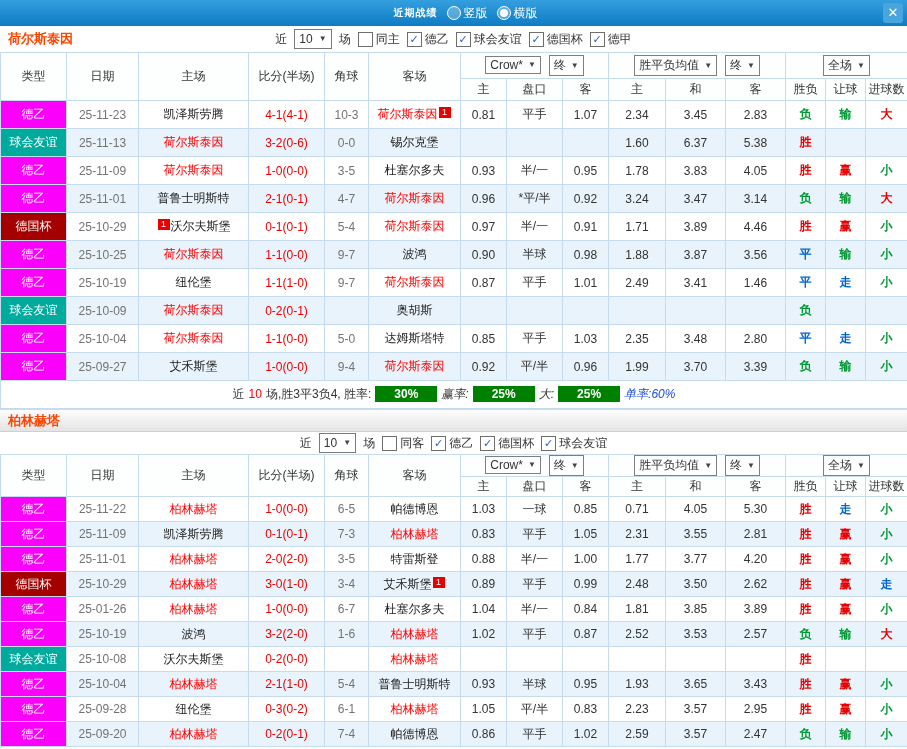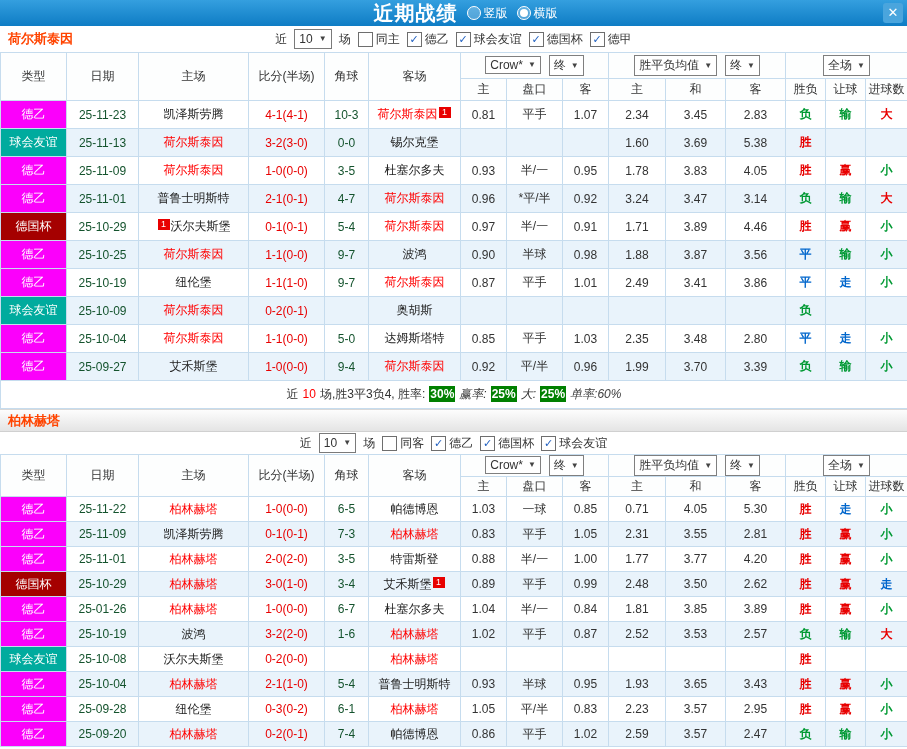--- a/index.html
+++ b/index.html
@@ -3,21 +3,21 @@
 <meta charset="utf-8">
 <style>
   html,body{margin:0;padding:0;}
   body{width:907px;height:749px;overflow:hidden;background:#fff;color:#333;
        font-family:"Liberation Sans","DejaVu Sans",sans-serif;font-size:12px;}
 
   
   .topbar{height:26px;background:linear-gradient(180deg,#349fdf,#0e7cc4);position:relative;
           display:flex;align-items:center;justify-content:center;}
   .topbar-center{display:flex;align-items:center;gap:9px;}
-  .title{color:#fff;font-weight:bold;font-size:20px;letter-spacing:1px;margin-left:24px;}
+  .title{color:#fff;font-weight:bold;font-size:10px;letter-spacing:1px;margin-left:24px;}
   .radio{display:inline-flex;align-items:center;gap:3px;color:#fff;cursor:pointer;}
   .radio-dot{width:12px;height:12px;border:1px solid #fff;border-radius:50%;display:inline-block;
              position:relative;background:rgba(255,255,255,.25);}
   .radio-dot.checked::after{content:"";position:absolute;left:2px;top:2px;right:2px;bottom:2px;
              border-radius:50%;background:#fff;}
   .close{position:absolute;right:4px;top:3px;width:20px;height:20px;line-height:20px;text-align:center;
          background:#4aa5dd;color:#fff;font-weight:bold;font-size:13px;border-radius:3px;cursor:pointer;}
 
   
   .team-row{height:26px;position:relative;display:flex;align-items:center;justify-content:center;background:#fff;}
@@ -44,36 +44,36 @@
   .compact .hrow1 th{height:21px;}
   .compact .hrow2 th{height:19px;}
   .compact .grid tbody td{height:24px;}
   tr.alt td{background:#e9f3fb;}
   .dd{display:inline-flex;align-items:center;gap:5px;border:1px solid #7f7f7f;background:#fff;
       padding:1px 4px;margin:0 4px;cursor:pointer;}
   .lg{color:#fff;}
   .lg-de2{background:#fb00fb !important;}
   .lg-friendly{background:#00ab9e !important;}
   .lg-cup{background:#a50000 !important;}
-  .date,.corners{color:#14532d;}
+  .date,.corners{color:#737373;}
   .score{color:#e80000;}
   .tn{color:#222;}
   .tn.red{color:#f00;}
   .num-badge{display:inline-block;background:#e80000;color:#fff;font-size:9px;line-height:11px;
              min-width:10px;padding:0 1px;margin:0 1px;vertical-align:3px;}
   .odds,.avg{color:#333;}
   .res{font-weight:bold;}
   .clr-r{color:#e80000;}
   .clr-g{color:#009933;}
   .clr-b{color:#0066cc;}
   .summary{height:25px;background:#fff;text-align:center;}
   .summary span{margin:0 2px;}
   .red-text{color:#f00;}
-  .blue-text{color:#404040;}
-  .badge-green{background:#008000;color:#fff;padding:1px 1px;font-weight:bold;margin:0 4px;}
+  .blue-text{color:#1d4ed8;}
+  .badge-green{background:#008000;color:#fff;padding:1px 19px;font-weight:bold;margin:0 4px;}
   .sp{margin-left:6px;font-style:italic;}
 </style>
 </head>
 <body>
 
 <div class="app">
   <div class="topbar">
     <div class="topbar-center">
       <span class="title">近期战绩</span>
       <label class="radio">
@@ -192,28 +192,28 @@
               <td class="avg">3.45</td>
               <td class="avg">2.83</td>
               <td class="res clr-g">负</td>
               <td class="res clr-g">输</td>
               <td class="res clr-r">大</td>
             </tr>
             <tr class="alt">
               <td class="lg lg-friendly">球会友谊</td>
               <td class="date">25-11-13</td>
               <td class="team-cell"><span class="tn red">荷尔斯泰因</span></td>
-              <td class="score">3-2(3-0)</td>
+              <td class="score">3-2(0-6)</td>
               <td class="corners">0-0</td>
               <td class="team-cell"><span class="tn">锡尔克堡</span></td>
               <td class="odds"></td>
               <td class="odds"></td>
               <td class="odds"></td>
               <td class="avg">1.60</td>
-              <td class="avg">3.69</td>
+              <td class="avg">6.37</td>
               <td class="avg">5.38</td>
               <td class="res clr-r">胜</td>
               <td class="res"></td>
               <td class="res"></td>
             </tr>
             <tr>
               <td class="lg lg-de2">德乙</td>
               <td class="date">25-11-09</td>
               <td class="team-cell"><span class="tn red">荷尔斯泰因</span></td>
               <td class="score">1-0(0-0)</td>
@@ -285,21 +285,21 @@
               <td class="date">25-10-19</td>
               <td class="team-cell"><span class="tn">纽伦堡</span></td>
               <td class="score">1-1(1-0)</td>
               <td class="corners">9-7</td>
               <td class="team-cell"><span class="tn red">荷尔斯泰因</span></td>
               <td class="odds">0.87</td>
               <td class="odds">平手</td>
               <td class="odds">1.01</td>
               <td class="avg">2.49</td>
               <td class="avg">3.41</td>
-              <td class="avg">3.86</td>
+              <td class="avg">1.46</td>
               <td class="res clr-b">平</td>
               <td class="res clr-b">走</td>
               <td class="res clr-g">小</td>
             </tr>
             <tr class="alt">
               <td class="lg lg-friendly">球会友谊</td>
               <td class="date">25-10-09</td>
               <td class="team-cell"><span class="tn red">荷尔斯泰因</span></td>
               <td class="score">0-2(0-1)</td>
               <td class="corners"></td>

